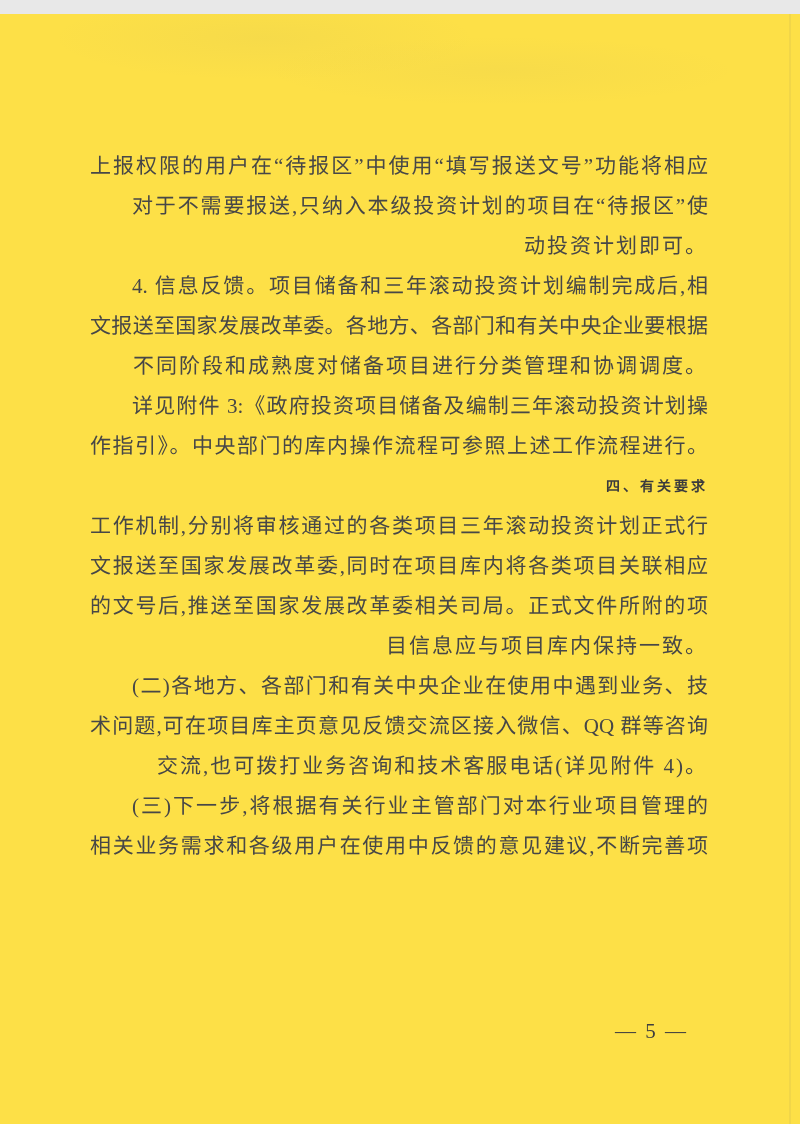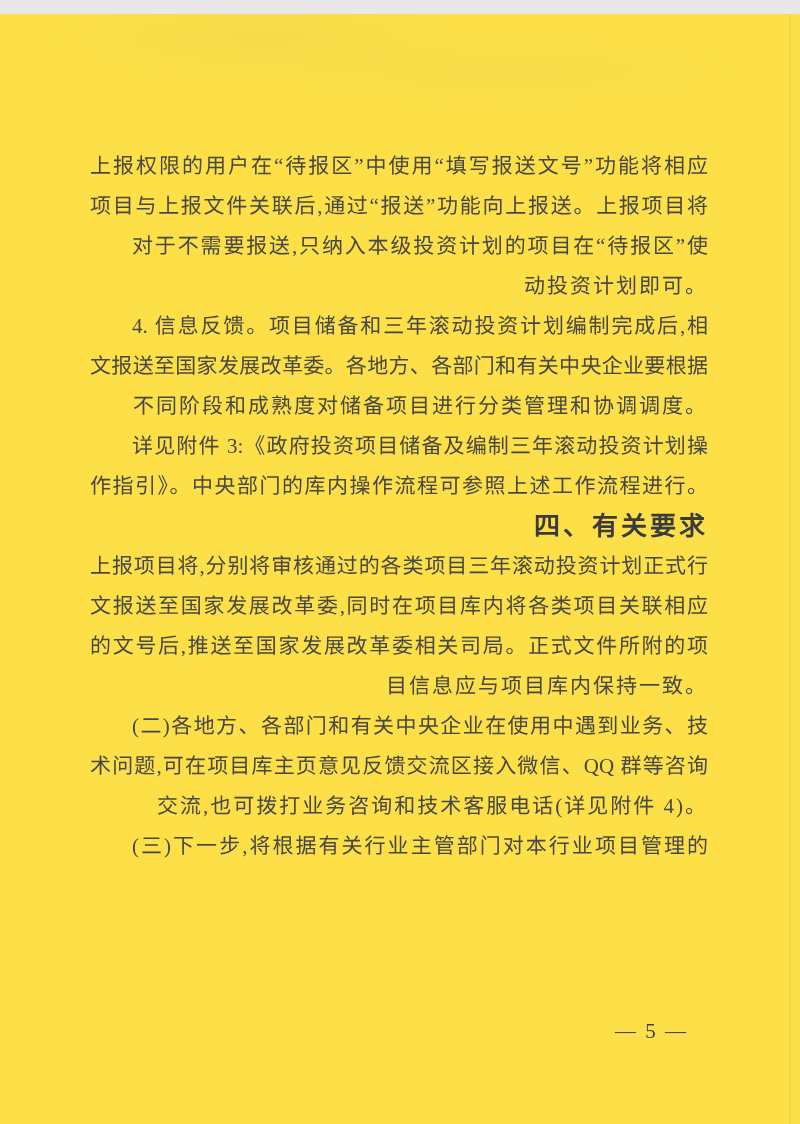--- a/index.html
+++ b/index.html
@@ -59,21 +59,21 @@
     text-align-last: justify;
     text-justify: inter-character;
   }
   .line.indent {
     text-indent: 42px;
   }
   .line.heading {
     font-family: "Liberation Sans", "DejaVu Sans", sans-serif;
     font-weight: 700;
     color: #3b3b3d;
-    font-size: 26px;
+    font-size: 14px;
     letter-spacing: 3px;
   }
   .footer-page-number {
     position: absolute;
     top: 1005px;
     right: 112px;
     font-size: 21px;
     letter-spacing: 2px;
     color: #3e3e40;
     font-family: "Liberation Serif", "DejaVu Serif", serif;
@@ -83,42 +83,42 @@
 <body>
 
 <div class="page">
 
   <div class="smudge-top"></div>
   <div class="page-edge"></div>
 
   <div class="text-block">
 
     <div class="line full">上报权限的用户在“待报区”中使用“填写报送文号”功能将相应</div>
-    <div class="line full">项目与上报文件关联后,通过“报送”功能向上报送。上报项目将</div>
 
     <div class="line full indent">对于不需要报送,只纳入本级投资计划的项目在“待报区”使</div>
     <div class="line">动投资计划即可。</div>
 
     <div class="line full indent">4. 信息反馈。项目储备和三年滚动投资计划编制完成后,相</div>
     <div class="line full">文报送至国家发展改革委。各地方、各部门和有关中央企业要根据</div>
     <div class="line">不同阶段和成熟度对储备项目进行分类管理和协调调度。</div>
 
     <div class="line full indent">详见附件 3:《政府投资项目储备及编制三年滚动投资计划操</div>
     <div class="line full">作指引》。中央部门的库内操作流程可参照上述工作流程进行。</div>
 
     <div class="line heading indent">四、有关要求</div>
 
-    <div class="line full">上报项目将,分别将审核通过的各类项目三年滚动投资计划正式行</div>
+    <div class="line full">工作机制,分别将审核通过的各类项目三年滚动投资计划正式行</div>
     <div class="line full">文报送至国家发展改革委,同时在项目库内将各类项目关联相应</div>
     <div class="line full">的文号后,推送至国家发展改革委相关司局。正式文件所附的项</div>
     <div class="line">目信息应与项目库内保持一致。</div>
 
     <div class="line full indent">(二)各地方、各部门和有关中央企业在使用中遇到业务、技</div>
     <div class="line full">术问题,可在项目库主页意见反馈交流区接入微信、QQ 群等咨询</div>
     <div class="line">交流,也可拨打业务咨询和技术客服电话(详见附件 4)。</div>
 
     <div class="line full indent">(三)下一步,将根据有关行业主管部门对本行业项目管理的</div>
+    <div class="line full">相关业务需求和各级用户在使用中反馈的意见建议,不断完善项</div>
 
   </div>
 
   <div class="footer-page-number">— 5 —</div>
 
 </div>
 
 </body></html>

